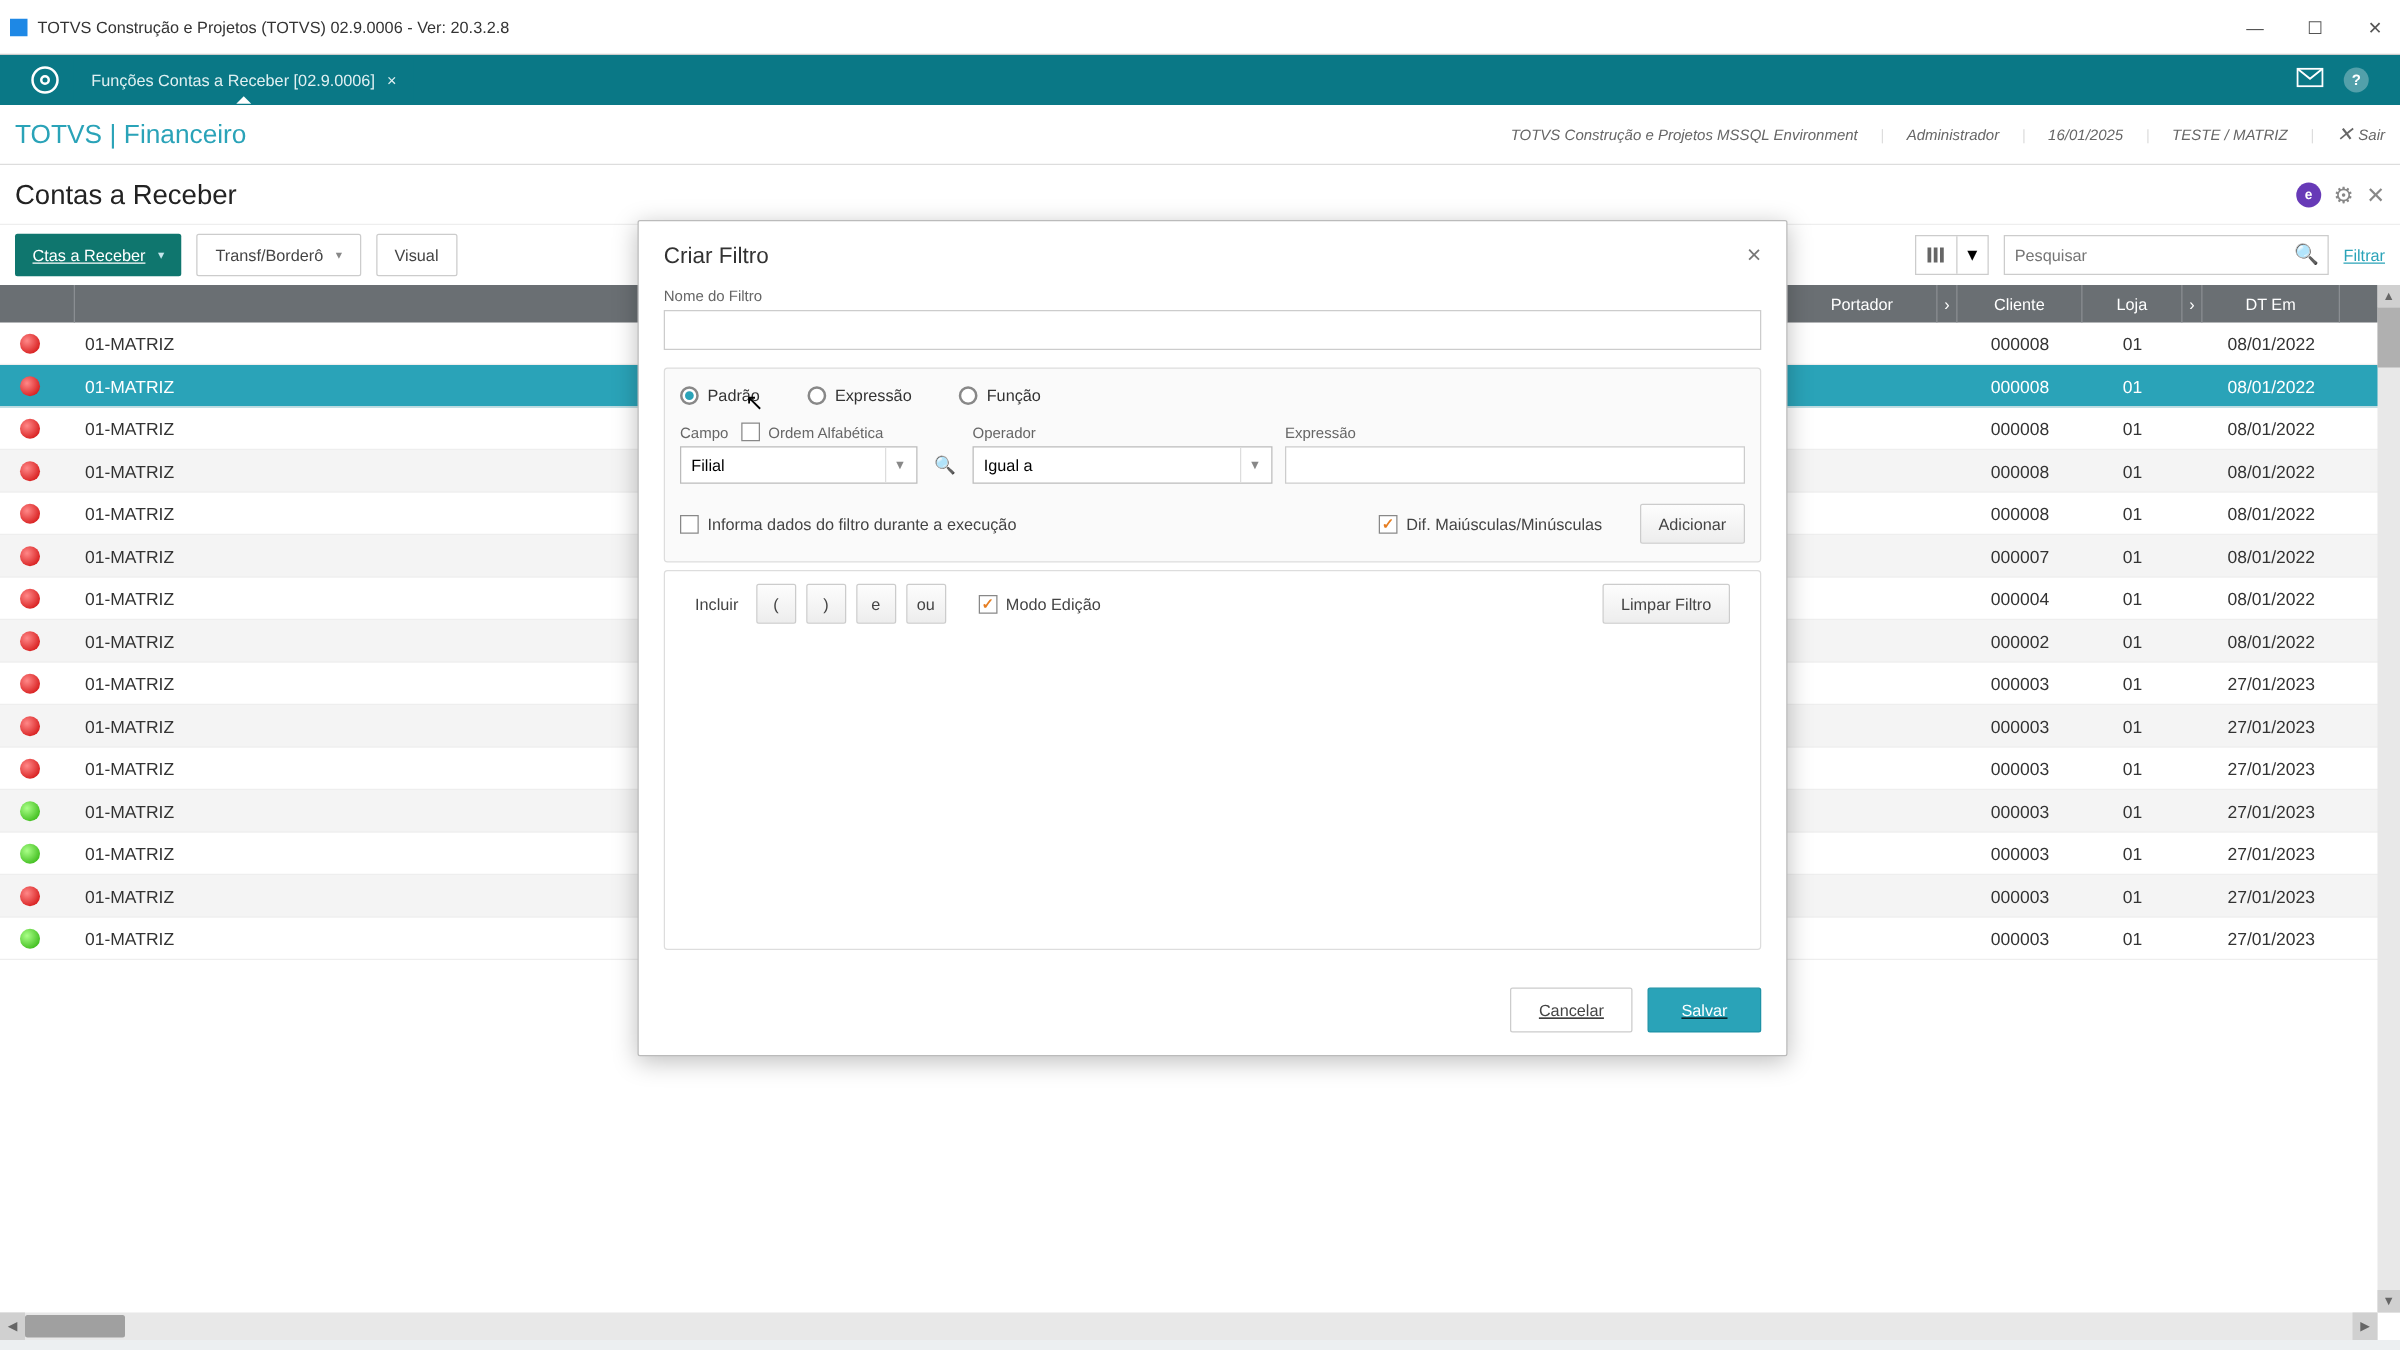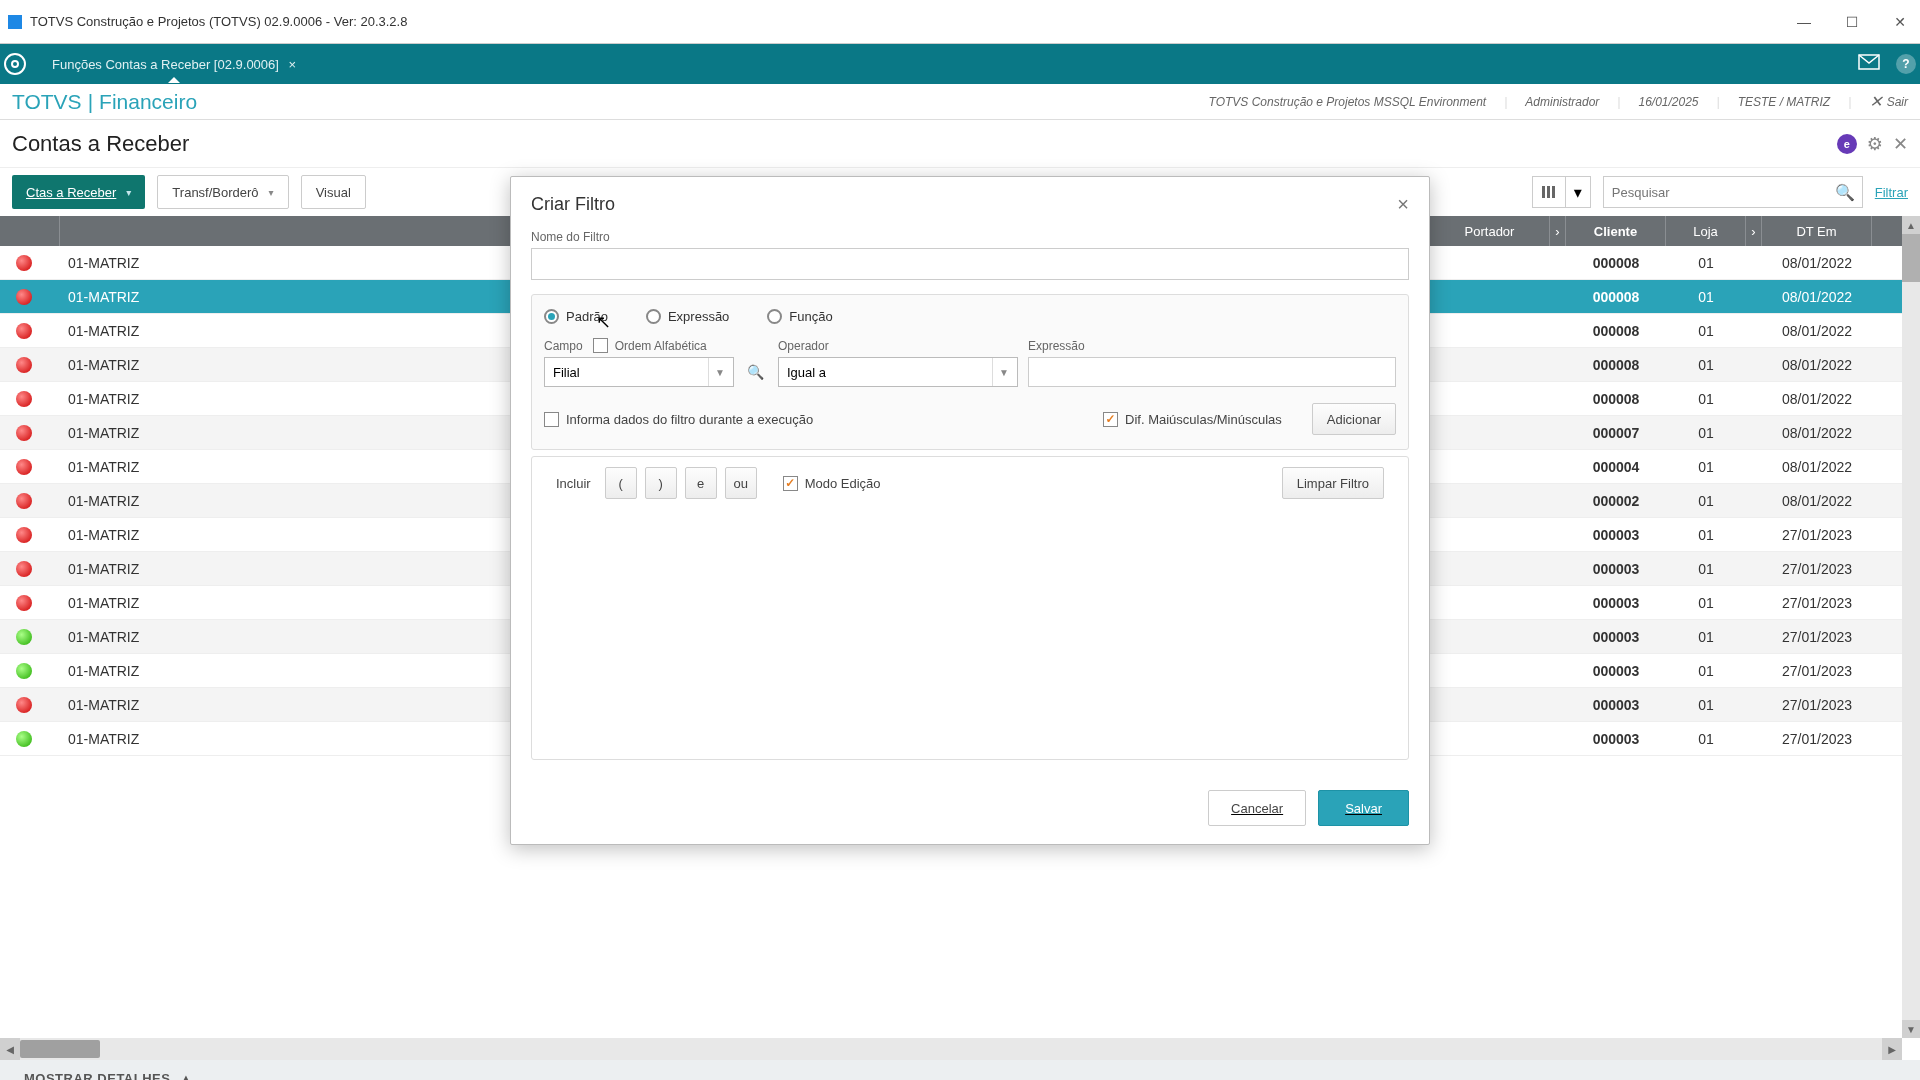--- a/index.html
+++ b/index.html
@@ -4,31 +4,31 @@
 <style>
 * { box-sizing: border-box; margin: 0; padding: 0; font-family: Arial, sans-serif; }
 body { background: #fff; overflow: hidden; width: 1920px; height: 1080px; position: relative; }
 
 .titlebar { height: 44px; background: #fff; display: flex; align-items: center; padding: 0 8px; border-bottom: 1px solid #ccc; }
 .titlebar-icon { width: 14px; height: 14px; background: #1e88e5; margin-right: 8px; }
 .titlebar-text { font-size: 13px; color: #333; flex: 1; }
 .titlebar-controls { display: flex; gap: 24px; align-items: center; }
 .titlebar-btn { width: 24px; text-align: center; color: #555; cursor: pointer; font-size: 14px; }
 
-.tabbar { height: 40px; background: #0a7886; display: flex; align-items: center; padding: 0 4px; color: #fff; }
+.tabbar { height: 40px; background: #0a7886; display: flex; align-items: center; padding: 0 25px; color: #fff; }
 .tabbar-icon { width: 22px; height: 22px; border-radius: 50%; border: 2px solid #fff; display: flex; align-items: center; justify-content: center; margin-right: 12px; }
 .tabbar-icon-inner { width: 8px; height: 8px; border: 2px solid #fff; border-radius: 50%; }
 .tab { padding: 10px 14px; font-size: 13px; color: #e0f0f2; position: relative; }
 .tab.active { background: #0a7886; }
 .tab-close { margin-left: 6px; }
 .tab.active::after { content: ''; position: absolute; bottom: -1px; left: 50%; transform: translateX(-50%); border: 6px solid transparent; border-bottom-color: #fff; }
 .tabbar-right { margin-left: auto; display: flex; gap: 16px; align-items: center; }
 .help-icon { width: 20px; height: 20px; border-radius: 50%; background: rgba(255,255,255,0.3); display: flex; align-items: center; justify-content: center; color: #fff; font-size: 12px; font-weight: bold; }
 
-.header { height: 36px; background: #fff; border-bottom: 1px solid #ddd; display: flex; align-items: center; padding: 0 12px; font-size: 21px; color: #2aa3b8; font-weight: 300; }
+.header { height: 48px; background: #fff; border-bottom: 1px solid #ddd; display: flex; align-items: center; padding: 0 12px; font-size: 21px; color: #2aa3b8; font-weight: 300; }
 .header .brand { font-weight: normal; }
 .header-right { margin-left: auto; display: flex; align-items: center; gap: 18px; font-size: 12px; color: #666; font-style: italic; }
 .header-sep { color: #ddd; }
 .header-exit { display: flex; align-items: center; gap: 4px; }
 .exit-x { font-size: 16px; color: #666; }
 
 .subheader { height: 48px; display: flex; align-items: center; padding: 0 12px; border-bottom: 1px solid #eee; }
 .subheader-title { font-size: 22px; font-weight: 500; color: #222; flex: 1; }
 .subheader-actions { display: flex; align-items: center; gap: 10px; }
 .badge-icon { width: 20px; height: 20px; border-radius: 50%; background: #673ab7; color: #fff; display: flex; align-items: center; justify-content: center; font-size: 11px; font-weight: bold; }
@@ -47,21 +47,21 @@
 .search-btn { width: 32px; display: flex; align-items: center; justify-content: center; color: #666; }
 .filter-link { color: #2aa3b8; font-size: 13px; text-decoration: underline; cursor: pointer; }
 
 .grid-area { position: relative; height: calc(1080px - 28px - 40px - 36px - 48px - 48px - 36px); overflow: hidden; }
 .grid-header { height: 30px; background: #6a6f73; display: flex; color: #fff; font-size: 13px; }
 .grid-header-cell { display: flex; align-items: center; justify-content: center; border-right: 1px solid #8a8e92; position: relative; }
 .grid-header-cell .expand { position: absolute; right: 4px; font-size: 11px; color: #ddd; }
 .col-status { width: 60px; }
 .col-portador { width: 120px; }
 .col-exp1 { width: 16px; }
-.col-cliente { width: 100px; font-weight: bold; }
+.col-cliente { width: 100px; }
 .col-loja { width: 80px; }
 .col-exp2 { width: 16px; }
 .col-dt { width: 110px; }
 
 .grid-body { height: calc(100% - 30px - 22px); overflow-y: hidden; position: relative; }
 .grid-row { height: 34px; display: flex; align-items: center; font-size: 14px; color: #333; border-bottom: 1px solid #eee; }
 .grid-row:nth-child(even) { background: #f4f4f4; }
 .grid-row.selected { background: #2aa3b8; color: #fff; }
 .grid-cell { display: flex; align-items: center; padding: 0 8px; }
 .status-dot { width: 16px; height: 16px; border-radius: 50%; margin-left: 8px; }

